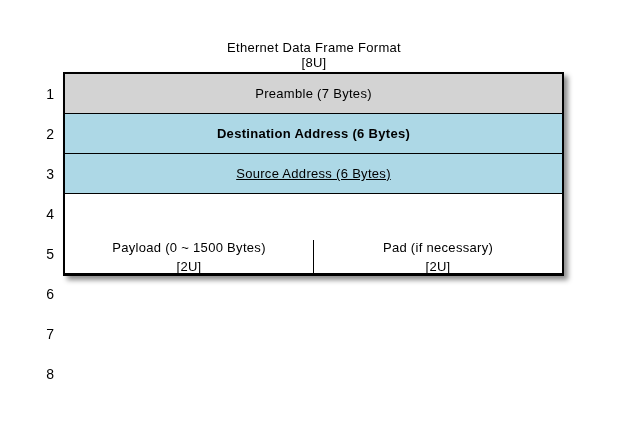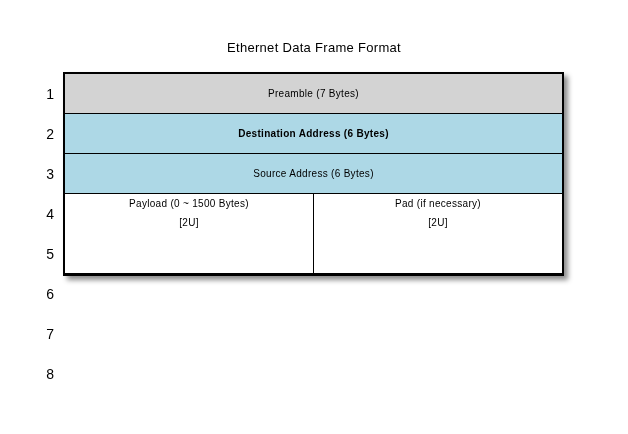--- a/index.html
+++ b/index.html
@@ -52,67 +52,69 @@
     background: #ffffff;
     box-shadow: 4px 4px 5px rgba(0, 0, 0, 0.45);
   }
   .frow {
     height: 40px;
     box-sizing: border-box;
     border-bottom: 1px solid #000000;
     display: flex;
     align-items: center;
     justify-content: center;
-    font-size: 10px;
+    font-size: 13px;
     letter-spacing: 0.3px;
   }
   .frow.last { border-bottom: none; }
   .frow.split {
     height: 80px;
     padding: 0;
     align-items: stretch;
     justify-content: flex-start;
   }
   .cell {
     flex: 1 1 0;
     display: flex;
     flex-direction: column;
     align-items: center;
-    justify-content: flex-start;
+    justify-content: center;
     text-align: center;
     line-height: 19px;
+    margin-top: 46px;
   }
   .cell.left-cell { border-right: 1px solid #000000; }
 </style>
 </head>
 <body>
 
 <div class="canvas">
 
   <div class="title-block">
     <div>Ethernet Data Frame Format</div>
+    <div>[8U]</div>
   </div>
 
   <div class="frame-wrap">
 
     <div class="gutter">
       <div class="num-slot">1</div>
       <div class="num-slot">2</div>
       <div class="num-slot">3</div>
       <div class="num-slot">4</div>
       <div class="num-slot">5</div>
       <div class="num-slot">6</div>
       <div class="num-slot">7</div>
       <div class="num-slot">8</div>
     </div>
 
     <div class="frame-table">
       <div class="frow" style="background-color: rgb(211, 211, 211);">Preamble (7 Bytes)</div>
       <div class="frow" style="background-color: rgb(173, 216, 230); font-weight: bold;">Destination Address (6 Bytes)</div>
-      <div class="frow" style="background-color: rgb(173, 216, 230);">Source Address (6 Bytes)</div>
+      <div class="frow" style="background-color: rgb(173, 216, 230); text-decoration: underline;">Source Address (6 Bytes)</div>
       <div class="frow split" style="background-color: rgb(255, 255, 255);">
         <div class="cell left-cell">
           <div>Payload (0 ~ 1500 Bytes)</div>
           <div>[2U]</div>
         </div>
         <div class="cell">
           <div>Pad (if necessary)</div>
           <div>[2U]</div>
         </div>
       </div>

